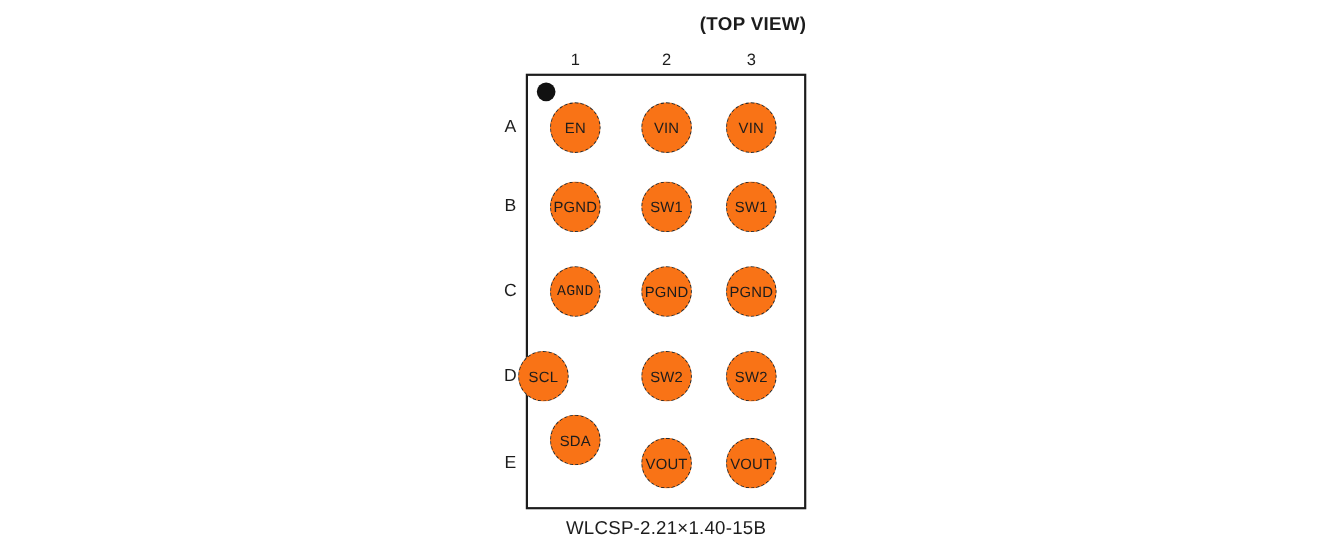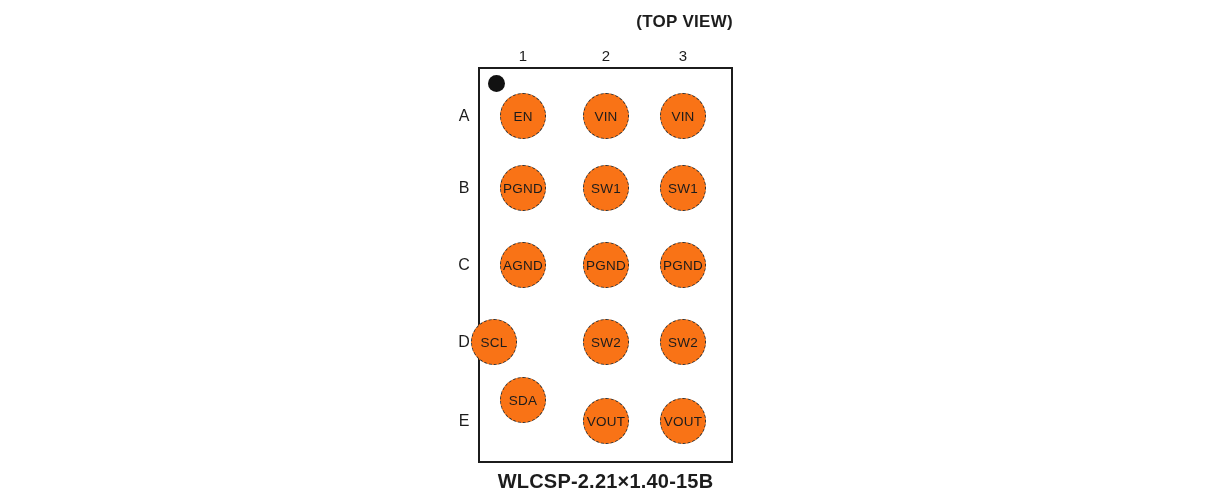--- a/index.html
+++ b/index.html
@@ -73,22 +73,22 @@
     letter-spacing: 0.2px;
     background: #f97316;
     white-space: nowrap;
   }
   .package-label {
     position: absolute;
     left: 478px;
     top: 470px;
     width: 255px;
     text-align: center;
-    font-size: 20px;
-    font-weight: bold;
+    font-size: 17px;
+    font-weight: normal;
     letter-spacing: 0.2px;
     white-space: nowrap;
   }
 </style>
 </head>
 <body>
 
 <div class="canvas">
   <div class="title">(TOP VIEW)</div>
 
@@ -108,21 +108,21 @@
   <div class="package"></div>
   <div class="pin1-dot"></div>
 
   <div id="pin-grid">
       <div class="pin" style="left: 523px; top: 116px;">EN</div>
       <div class="pin" style="left: 606px; top: 116px;">VIN</div>
       <div class="pin" style="left: 683px; top: 116px;">VIN</div>
       <div class="pin" style="left: 523px; top: 188px;">PGND</div>
       <div class="pin" style="left: 606px; top: 188px;">SW1</div>
       <div class="pin" style="left: 683px; top: 188px;">SW1</div>
-      <div class="pin" style="left: 523px; top: 265px;">AGND</div>
+      <div class="pin" style="left: 523px; top: 265px; font-family: Liberation Mono, monospace;">AGND</div>
       <div class="pin" style="left: 606px; top: 265px;">PGND</div>
       <div class="pin" style="left: 683px; top: 265px;">PGND</div>
       <div class="pin" style="left: 494px; top: 342px;">SCL</div>
       <div class="pin" style="left: 606px; top: 342px;">SW2</div>
       <div class="pin" style="left: 683px; top: 342px;">SW2</div>
       <div class="pin" style="left: 523px; top: 400px;">SDA</div>
       <div class="pin" style="left: 606px; top: 421px;">VOUT</div>
       <div class="pin" style="left: 683px; top: 421px;">VOUT</div>
     </div>
 

